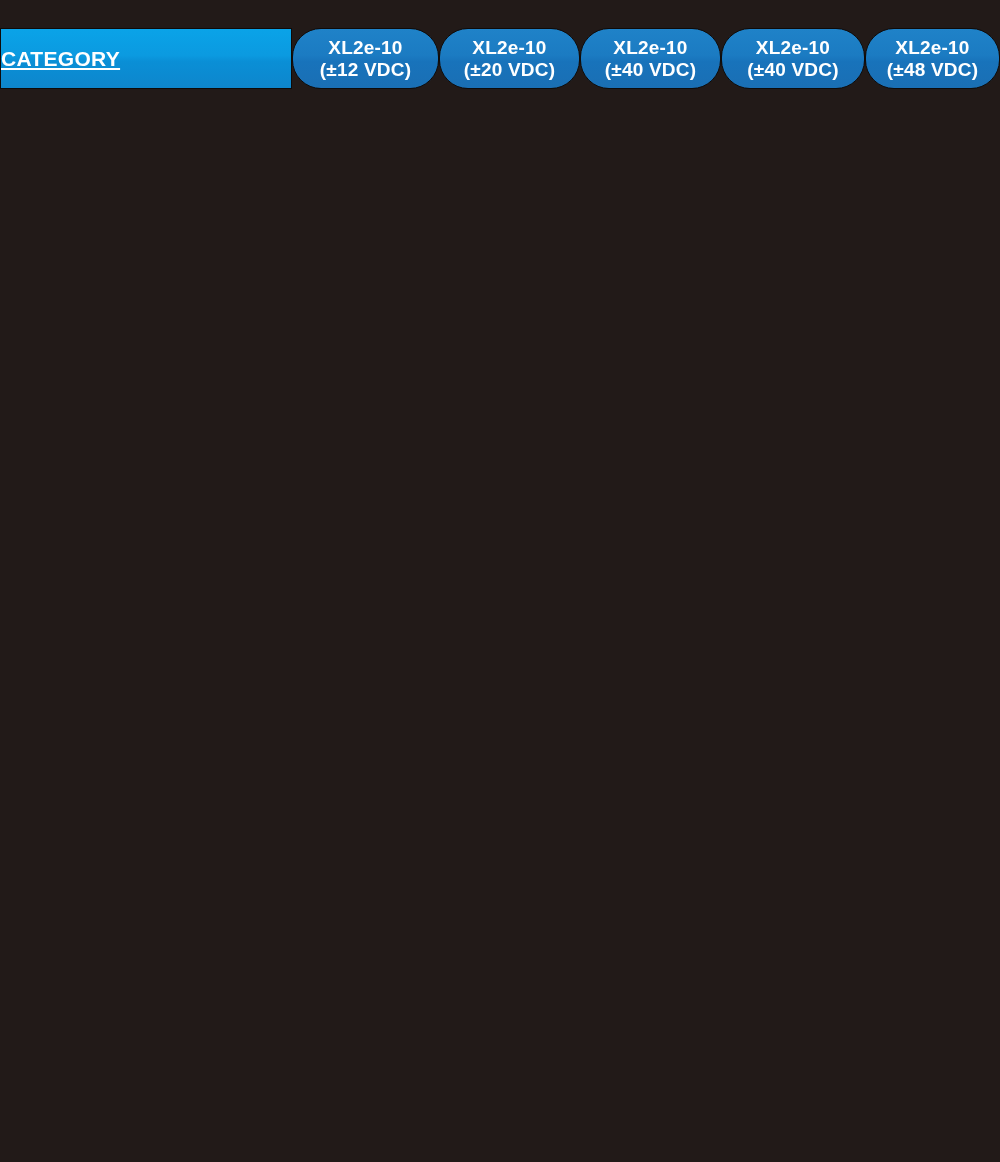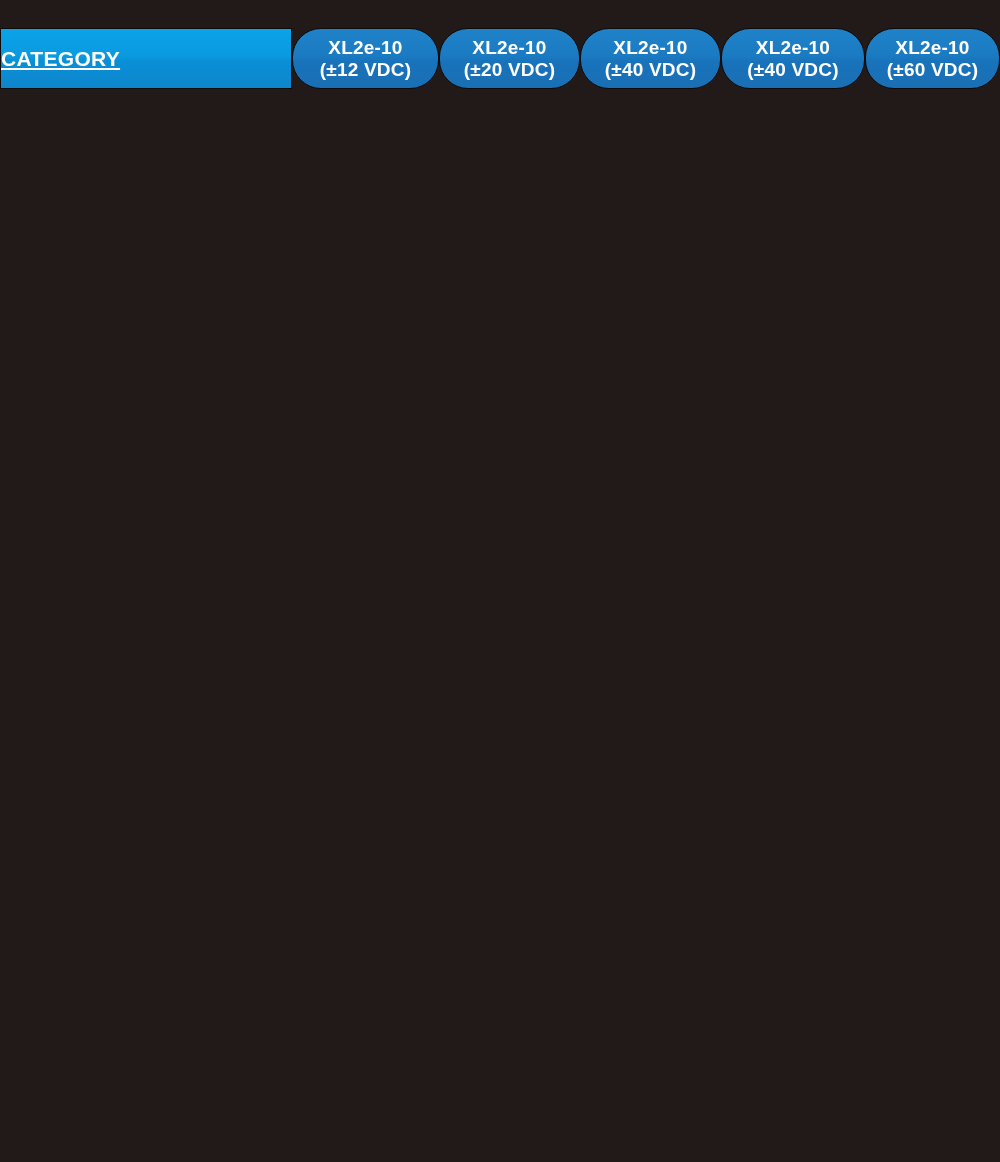--- a/index.html
+++ b/index.html
@@ -106,21 +106,21 @@
           <span class="line2">(±40 VDC)</span>
         </th>
 
         <th class="head-cell head-model" style="width:144px;">
           <span class="line1">XL2e-10</span>
           <span class="line2">(±40 VDC)</span>
         </th>
 
         <th class="head-cell head-model" style="width:135px;">
           <span class="line1">XL2e-10</span>
-          <span class="line2">(±60 VDC)</span>
+          <span class="line2">(±48 VDC)</span>
         </th>
       </tr>
     </thead>
   </table>
 
   <div class="body-area"></div>
 
 </div>
 
 </body></html>

